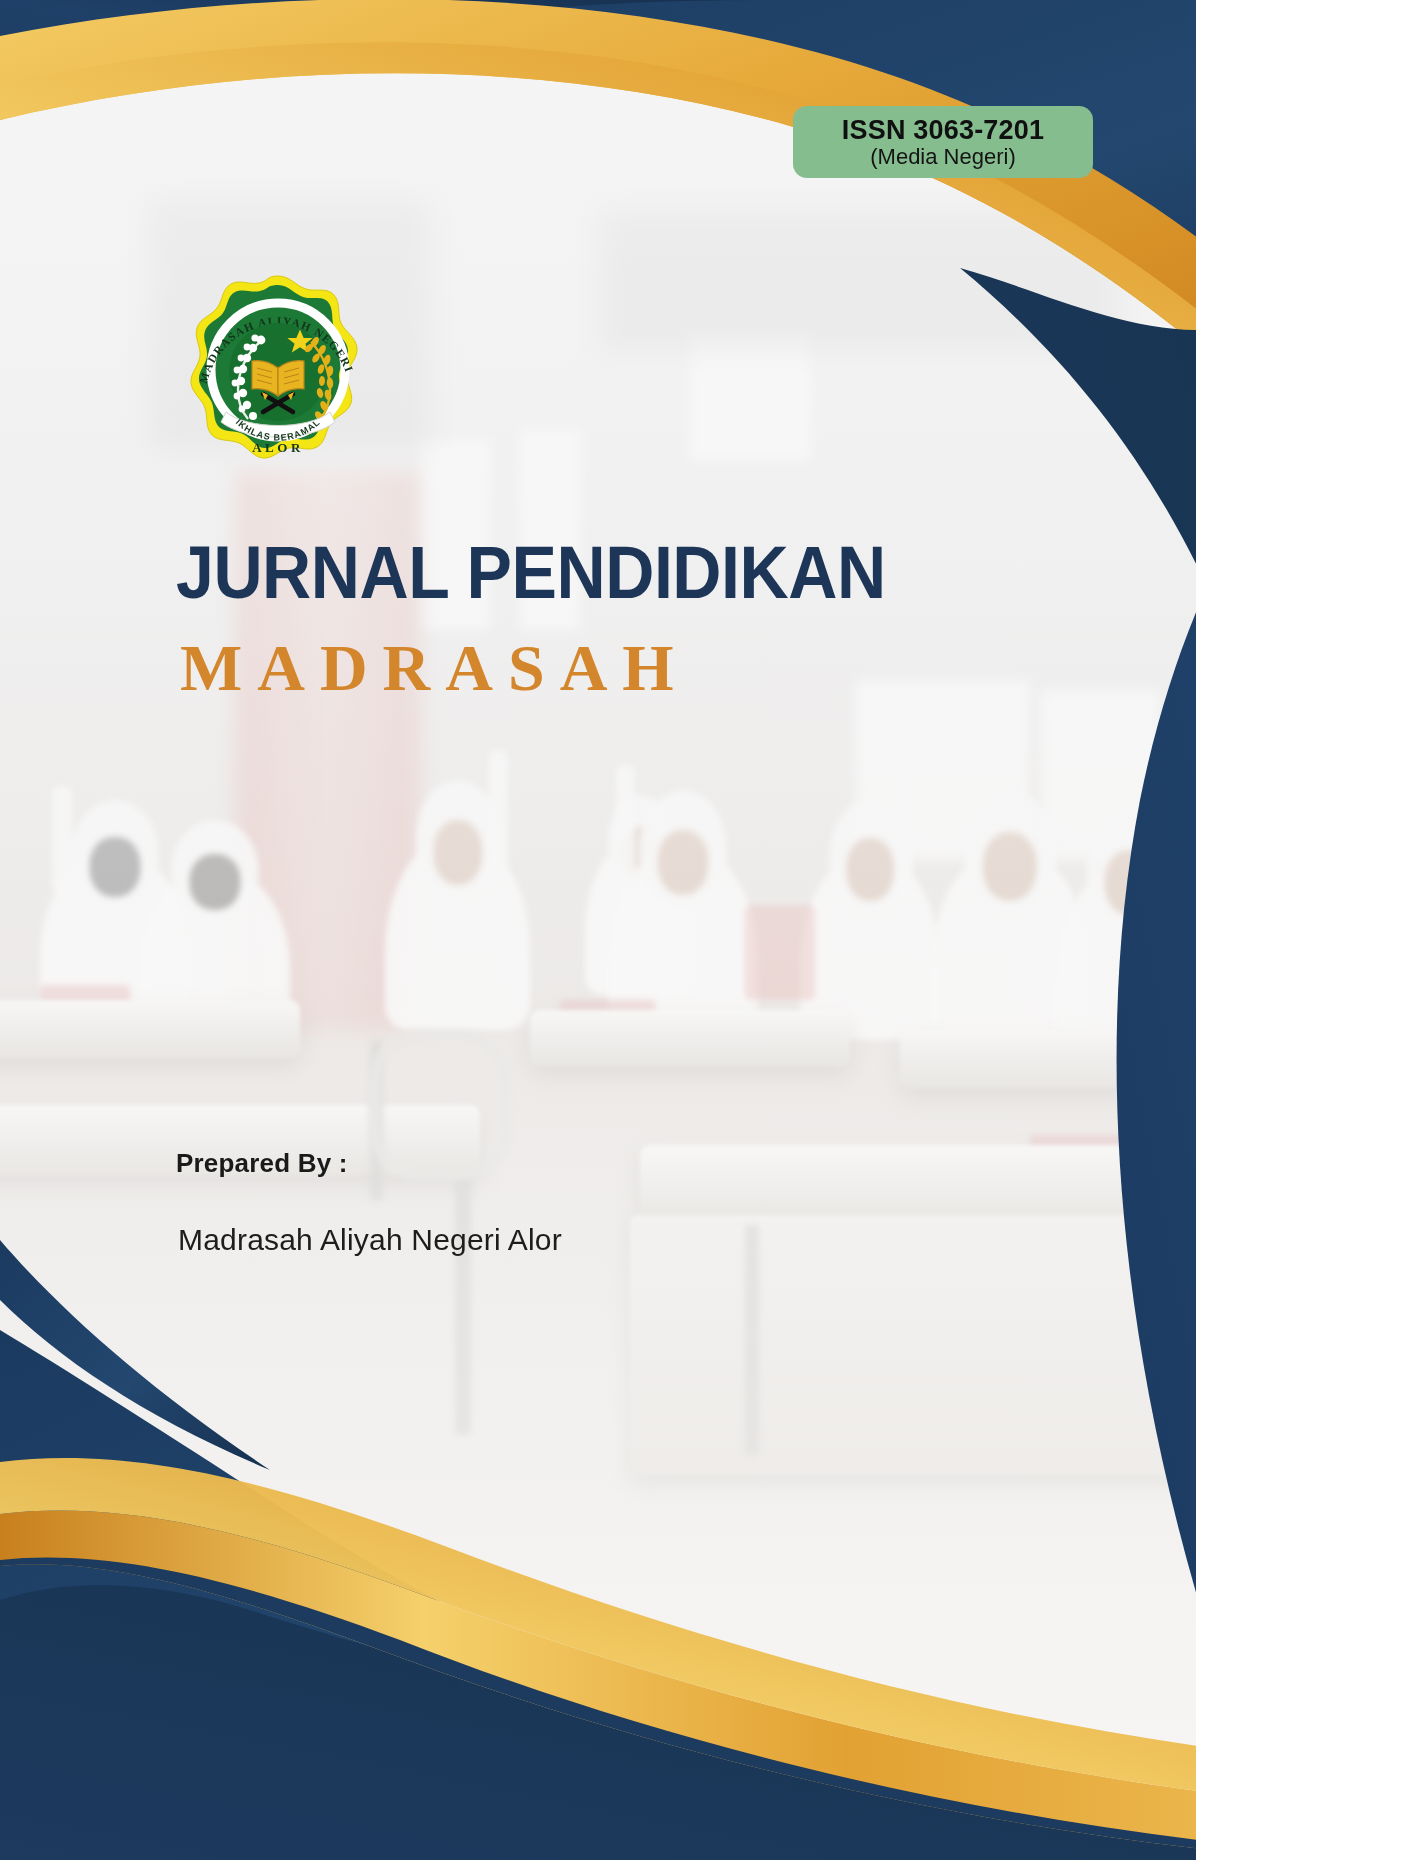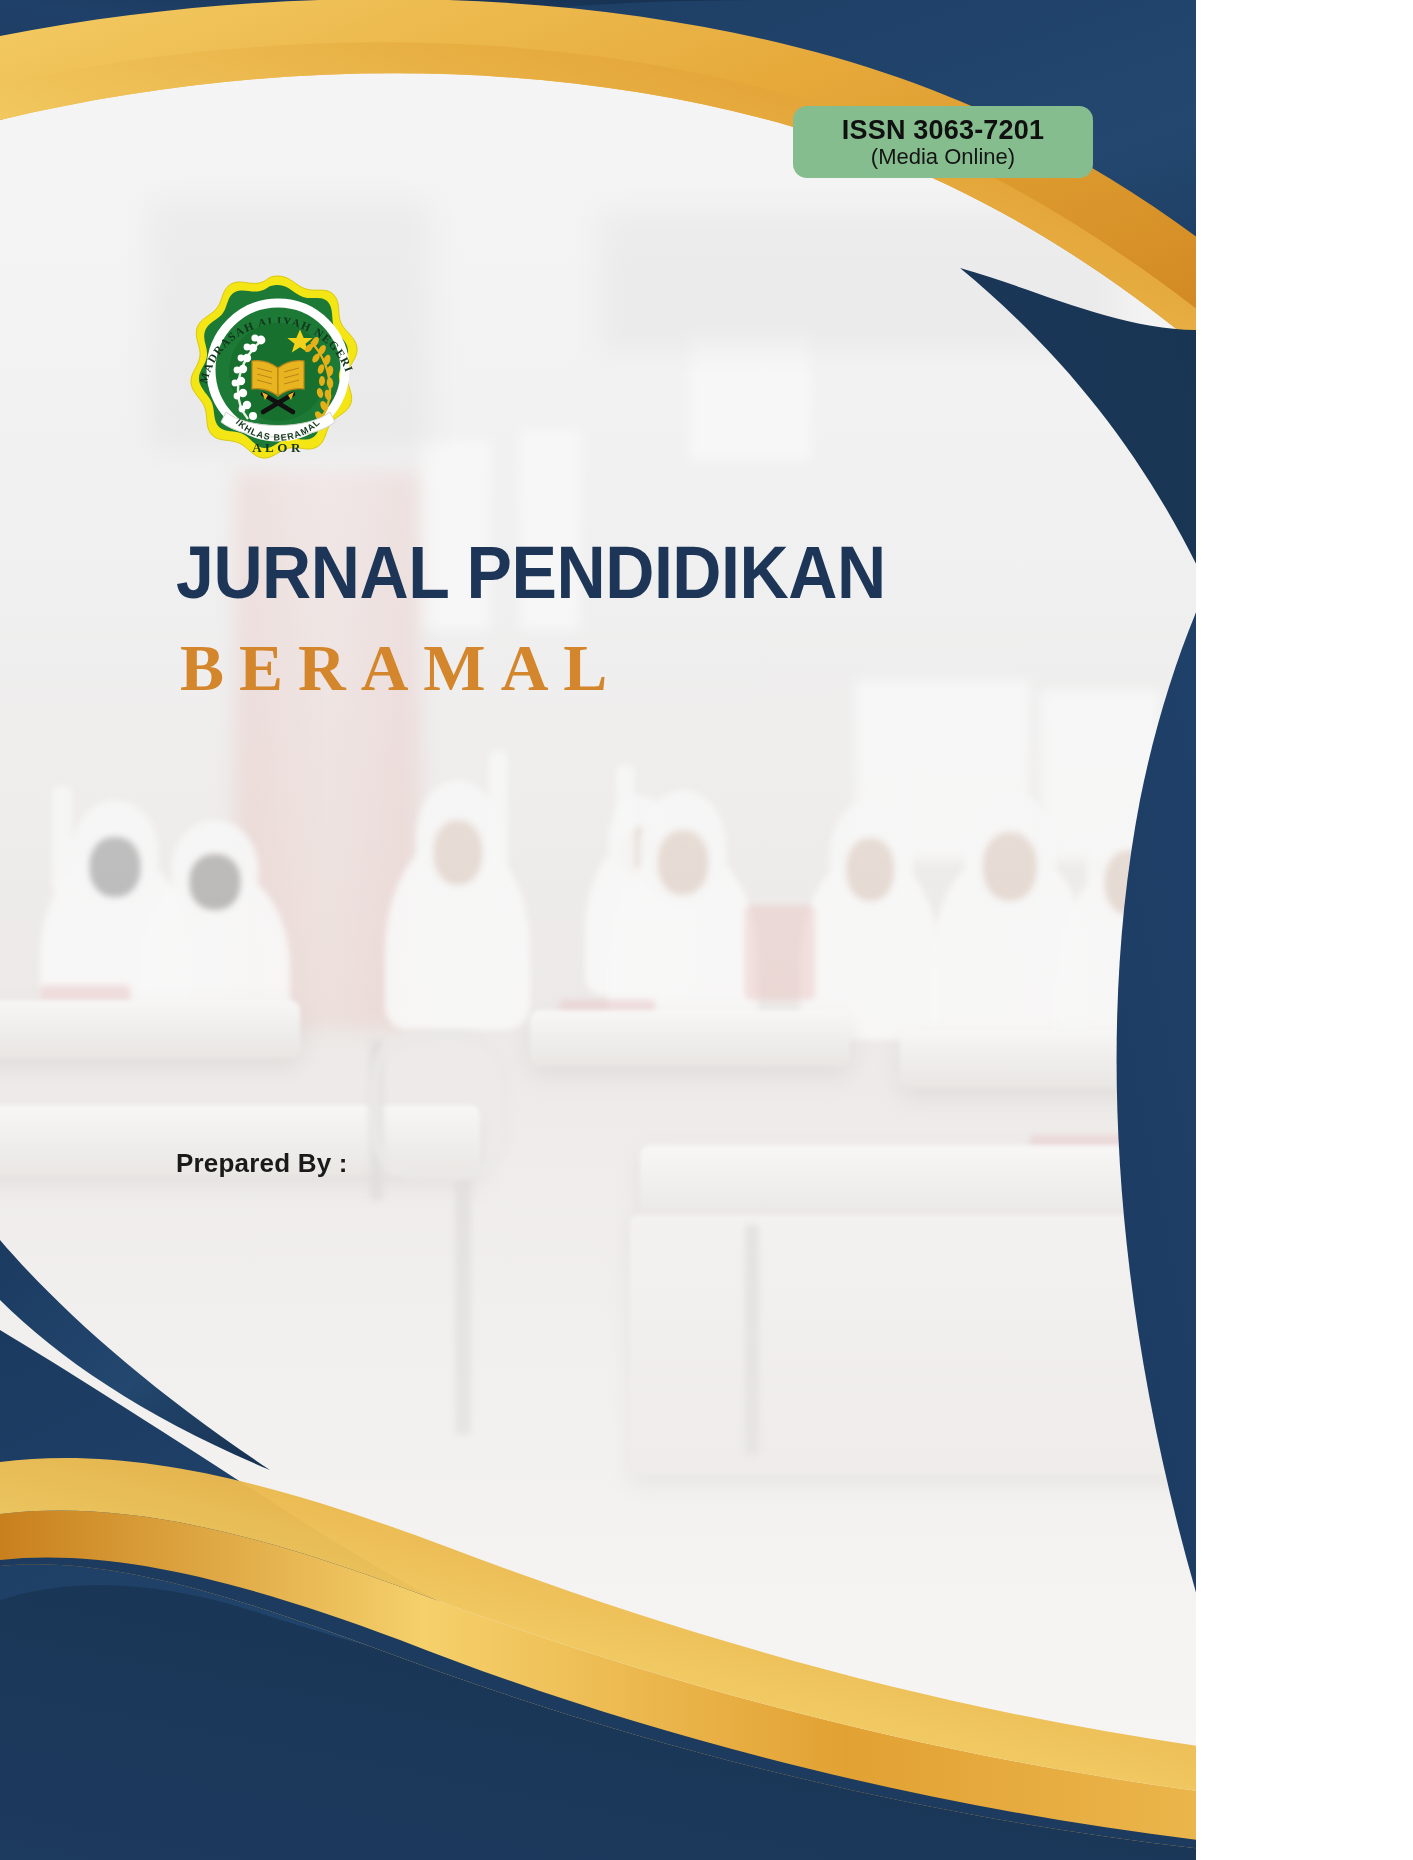--- a/index.html
+++ b/index.html
@@ -389,21 +389,21 @@
          L1413,1860
          C1050,1838 700,1758 400,1640
          C240,1580 110,1548 0,1560 Z"></path>
 
     <path fill="url(#navyA)" d="M0,1240 C60,1310 150,1390 270,1470
          C150,1420 60,1360 0,1300 Z"></path>
   </svg>
 
   <div class="issn-badge">
     <div class="issn-line1">ISSN 3063-7201</div>
-    <div class="issn-line2">(Media Online)</div>
+    <div class="issn-line2">(Media Negeri)</div>
   </div>
 
   <div class="logo-wrap">
     <svg viewBox="0 0 200 190" width="200" height="190">
       <defs>
         <path id="arcTop" d="M 30,108 A 72,72 0 0 1 170,108" fill="none"></path>
         <path id="arcBot" d="M 42,124 A 60,60 0 0 0 158,124" fill="none"></path>
       </defs>
 
       <g>
@@ -515,17 +515,18 @@
         <text font-family="'Liberation Sans', sans-serif" font-size="9" font-weight="bold" fill="#12351c" letter-spacing="1">
           <textPath href="#arcBot" startOffset="50%" text-anchor="middle">IKHLAS BERAMAL</textPath>
         </text>
       </g>
 
       <text x="100" y="180" text-anchor="middle" font-family="'Liberation Serif', serif" font-size="13" font-weight="bold" fill="#12351c" letter-spacing="3.5">ALOR</text>
     </svg>
   </div>
 
   <div class="title-main">JURNAL PENDIDIKAN</div>
-  <div class="title-sub">BERAMAL</div>
+  <div class="title-sub">MADRASAH</div>
 
   <div class="prepared-label">Prepared By :</div>
+  <div class="prepared-value">Madrasah Aliyah Negeri Alor</div>
 
 </div>
 
 </body></html>

